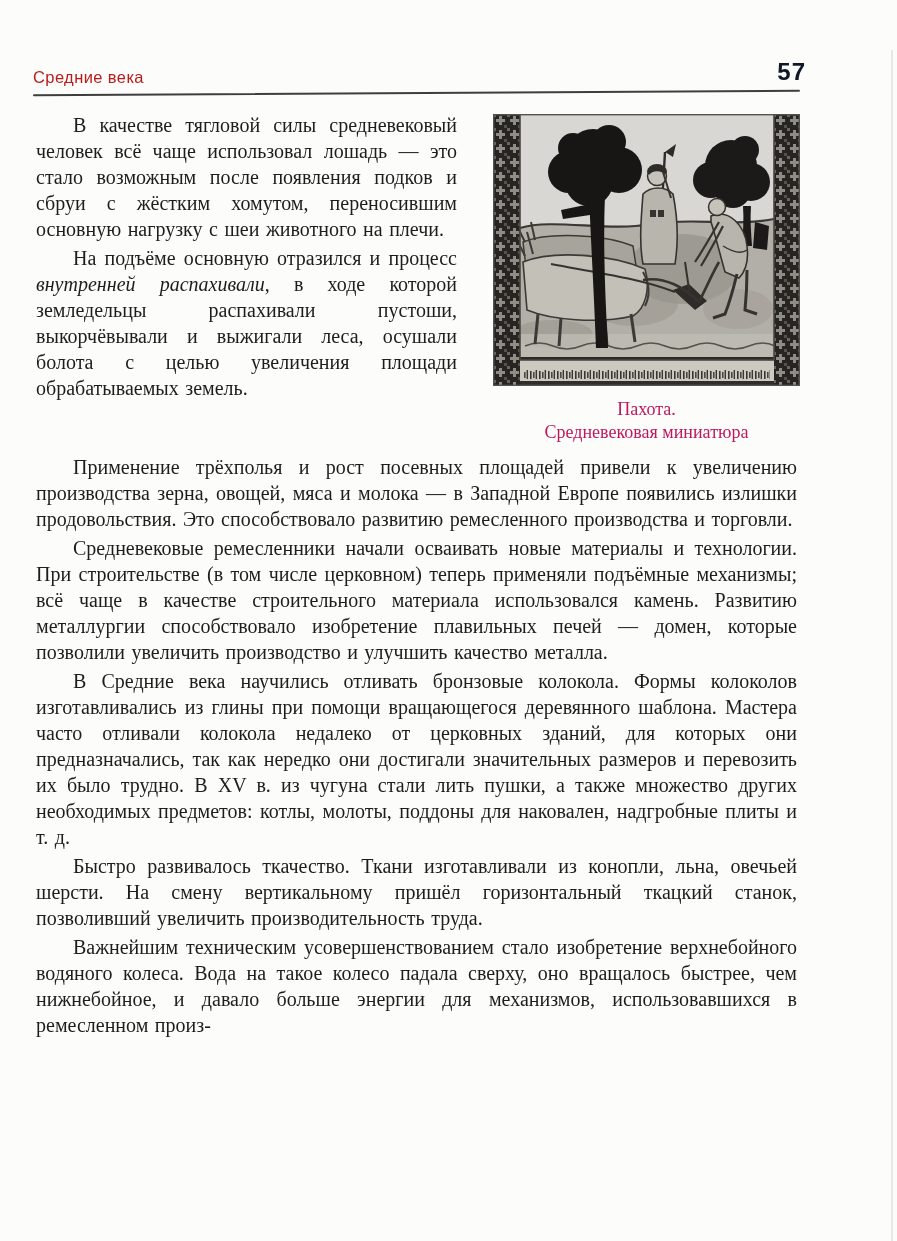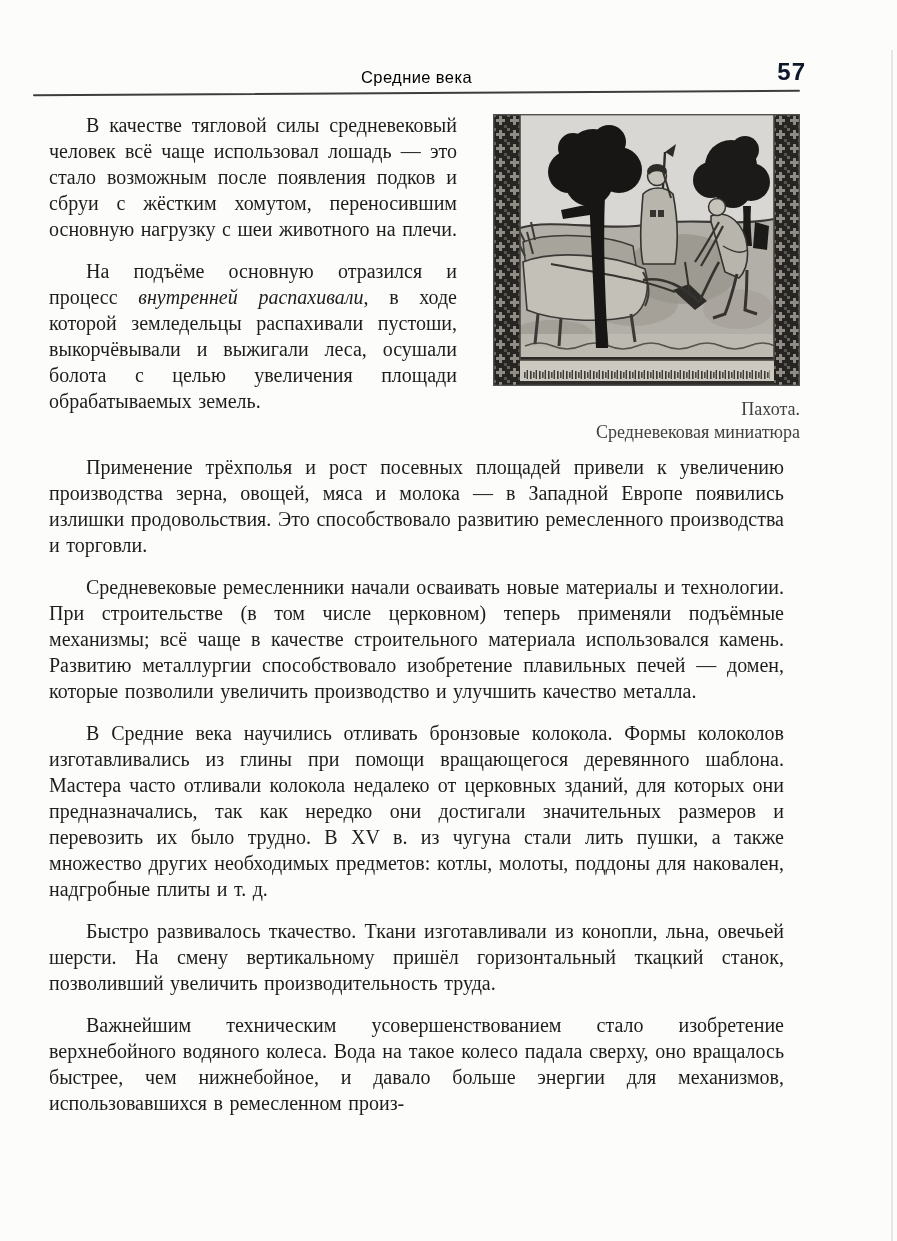--- a/index.html
+++ b/index.html
@@ -12,45 +12,44 @@
   }
   .scan-edge{
     position:absolute;right:4px;top:50px;bottom:0;width:2px;
     background:#e7e7e4;
   }
   .page{
     position:absolute;left:33px;top:0;width:767px;
   }
   .header{position:relative;padding-top:60px;height:36px;}
   .running-title{
-    text-align:center;
     font-family:"Liberation Sans","DejaVu Sans",sans-serif;
-    font-size:16.5px;letter-spacing:.4px;color:#000000;
+    font-size:16.5px;letter-spacing:.4px;color:#b91c1c;
     padding-top:8px;
   }
   .page-number{
     position:absolute;right:-6px;top:58px;
     font-family:"Liberation Sans","DejaVu Sans",sans-serif;
     font-size:24px;font-weight:bold;color:#0f172a;letter-spacing:1px;
   }
   .header-rule{
     margin-top:5px;height:2.4px;background:#3e3e3c;
     transform:rotate(-0.35deg);border-radius:1px;
   }
   .main{margin-top:16px;font-size:20px;line-height:26px;text-align:justify;}
-  .main p{margin:16px;text-indent:37px;word-spacing:1.5px;}
+  .main p{margin:3px;text-indent:37px;word-spacing:1.5px;}
   .main p.clear{clear:both;}
   .ital{font-style:italic;}
   figure.miniature{
     float:right;width:307px;margin:2px 0 10px 36px;padding:0;
   }
   .miniature svg{display:block;width:307px;height:272px;}
   figcaption{
-    margin-top:12px;font-size:18px;line-height:23px;color:#404040;
-    text-align:right;word-spacing:normal;
+    margin-top:12px;font-size:18px;line-height:23px;color:#be185d;
+    text-align:center;word-spacing:normal;
   }
   .cap-sub{}
 </style>
 </head>
 <body>
 
 <div class="scan-edge"></div>
 
 <div class="page">
 

